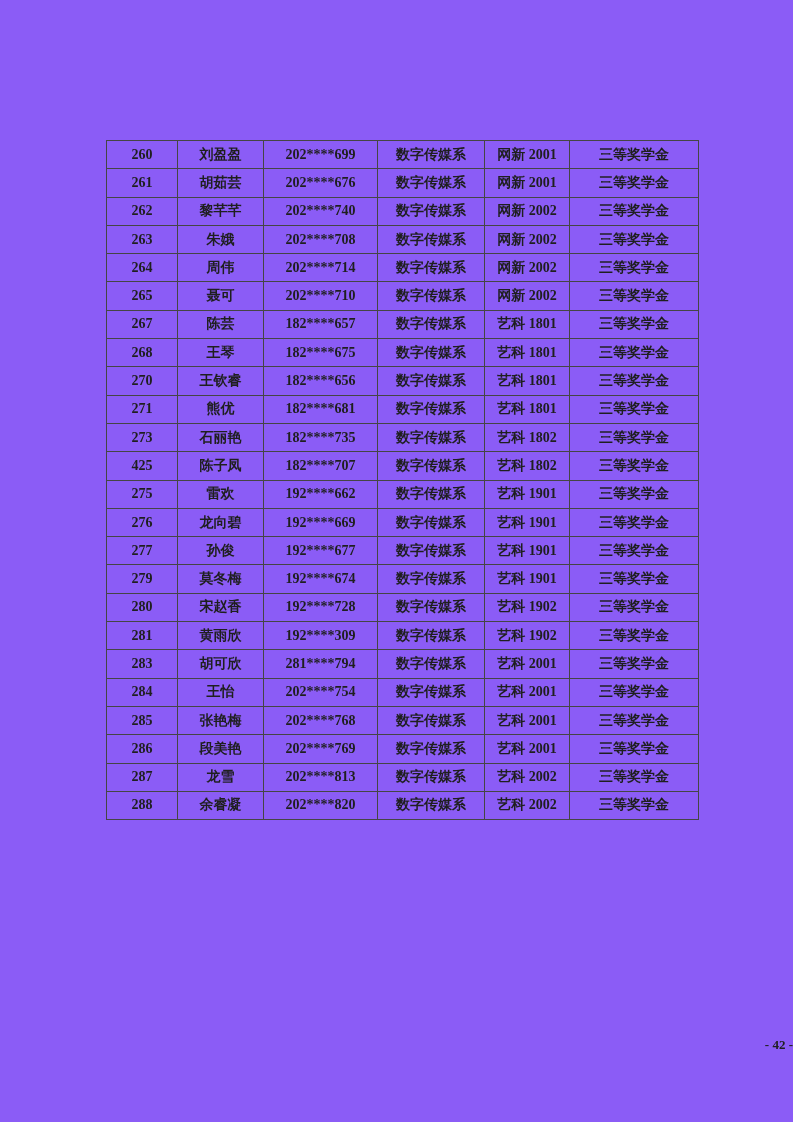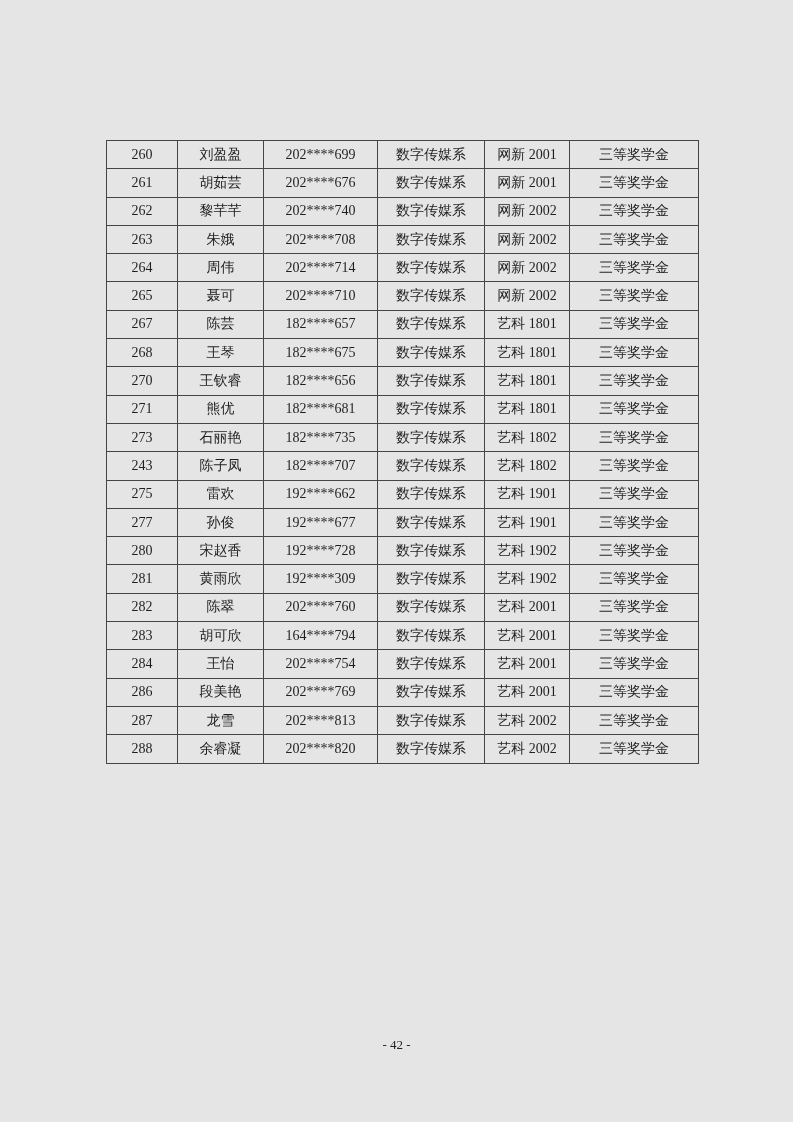--- a/index.html
+++ b/index.html
@@ -10,22 +10,23 @@
     width: 793px;
     height: 1122px;
     background: #ffffff;
     position: relative;
     font-family: "Liberation Serif", "DejaVu Serif", serif;
     color: #1f1f1f;
   }
   .page {
     position: absolute;
     inset: 0;
-    background: #e5e5e5;
+    background: #8b5cf6;
     overflow: hidden;
+    font-weight: bold;
   }
   table.scholarship-table {
     position: absolute;
     left: 106px;
     top: 140px;
     width: 592px;
     border-collapse: collapse;
     table-layout: fixed;
   }
   table.scholarship-table td {
@@ -43,21 +44,21 @@
   col.c-name   { width: 86px;  }
   col.c-id     { width: 114px; }
   col.c-dept   { width: 107px; }
   col.c-class  { width: 85px;  }
   col.c-award  { width: 129px; }
   .footer {
     position: absolute;
     top: 1037px;
     left: 0;
     width: 793px;
-    text-align: center;
+    text-align: right;
     font-size: 13px;
     color: #1f1f1f;
   }
 </style>
 </head>
 <body>
 
 <div class="page">
 
   <table class="scholarship-table">
@@ -152,84 +153,100 @@
         </tr>
         <tr>
           <td>273</td>
           <td>石丽艳</td>
           <td>182****735</td>
           <td>数字传媒系</td>
           <td>艺科 1802</td>
           <td>三等奖学金</td>
         </tr>
         <tr>
-          <td>243</td>
+          <td>425</td>
           <td>陈子凤</td>
           <td>182****707</td>
           <td>数字传媒系</td>
           <td>艺科 1802</td>
           <td>三等奖学金</td>
         </tr>
         <tr>
           <td>275</td>
           <td>雷欢</td>
           <td>192****662</td>
           <td>数字传媒系</td>
           <td>艺科 1901</td>
           <td>三等奖学金</td>
         </tr>
         <tr>
+          <td>276</td>
+          <td>龙向碧</td>
+          <td>192****669</td>
+          <td>数字传媒系</td>
+          <td>艺科 1901</td>
+          <td>三等奖学金</td>
+        </tr>
+        <tr>
           <td>277</td>
           <td>孙俊</td>
           <td>192****677</td>
           <td>数字传媒系</td>
           <td>艺科 1901</td>
           <td>三等奖学金</td>
         </tr>
         <tr>
+          <td>279</td>
+          <td>莫冬梅</td>
+          <td>192****674</td>
+          <td>数字传媒系</td>
+          <td>艺科 1901</td>
+          <td>三等奖学金</td>
+        </tr>
+        <tr>
           <td>280</td>
           <td>宋赵香</td>
           <td>192****728</td>
           <td>数字传媒系</td>
           <td>艺科 1902</td>
           <td>三等奖学金</td>
         </tr>
         <tr>
           <td>281</td>
           <td>黄雨欣</td>
           <td>192****309</td>
           <td>数字传媒系</td>
           <td>艺科 1902</td>
           <td>三等奖学金</td>
         </tr>
         <tr>
-          <td>282</td>
-          <td>陈翠</td>
-          <td>202****760</td>
-          <td>数字传媒系</td>
-          <td>艺科 2001</td>
-          <td>三等奖学金</td>
-        </tr>
-        <tr>
           <td>283</td>
           <td>胡可欣</td>
-          <td>164****794</td>
+          <td>281****794</td>
           <td>数字传媒系</td>
           <td>艺科 2001</td>
           <td>三等奖学金</td>
         </tr>
         <tr>
           <td>284</td>
           <td>王怡</td>
           <td>202****754</td>
           <td>数字传媒系</td>
           <td>艺科 2001</td>
           <td>三等奖学金</td>
         </tr>
         <tr>
+          <td>285</td>
+          <td>张艳梅</td>
+          <td>202****768</td>
+          <td>数字传媒系</td>
+          <td>艺科 2001</td>
+          <td>三等奖学金</td>
+        </tr>
+        <tr>
           <td>286</td>
           <td>段美艳</td>
           <td>202****769</td>
           <td>数字传媒系</td>
           <td>艺科 2001</td>
           <td>三等奖学金</td>
         </tr>
         <tr>
           <td>287</td>
           <td>龙雪</td>

